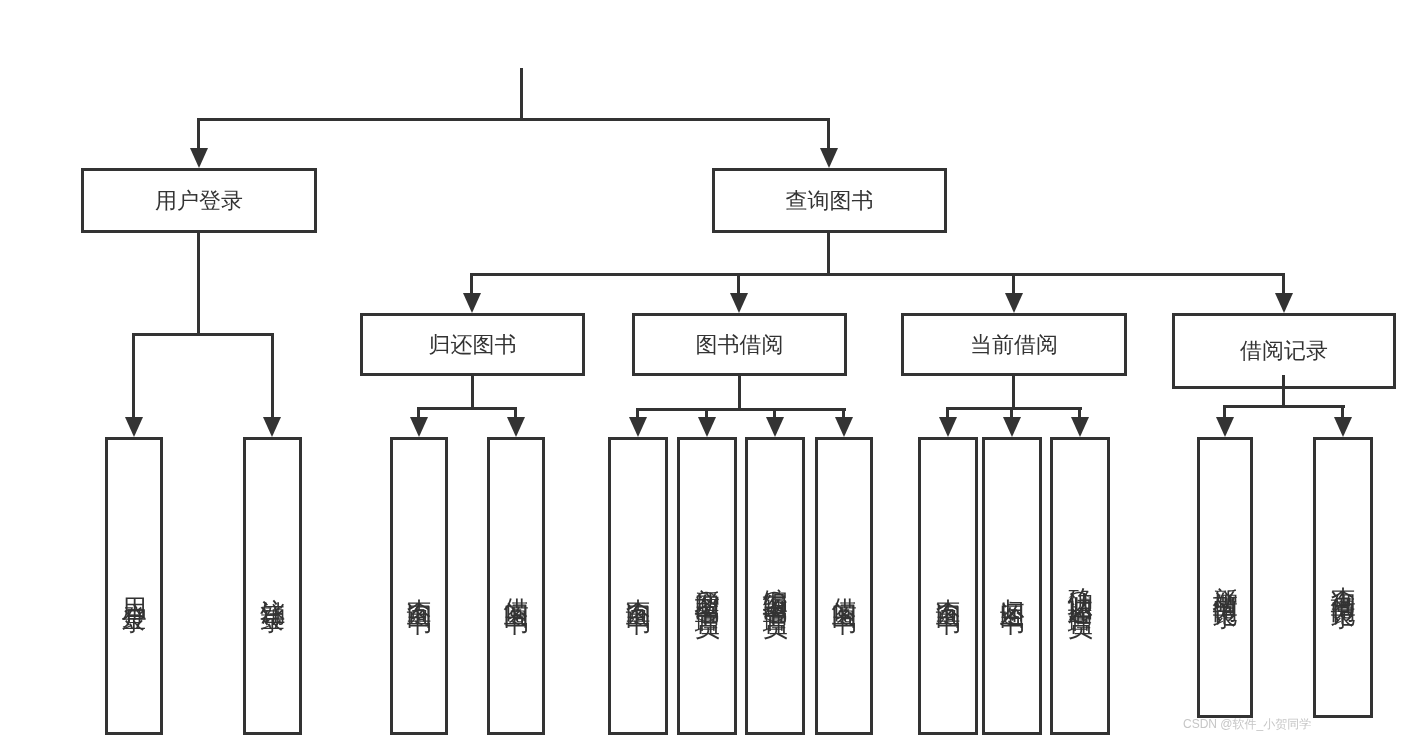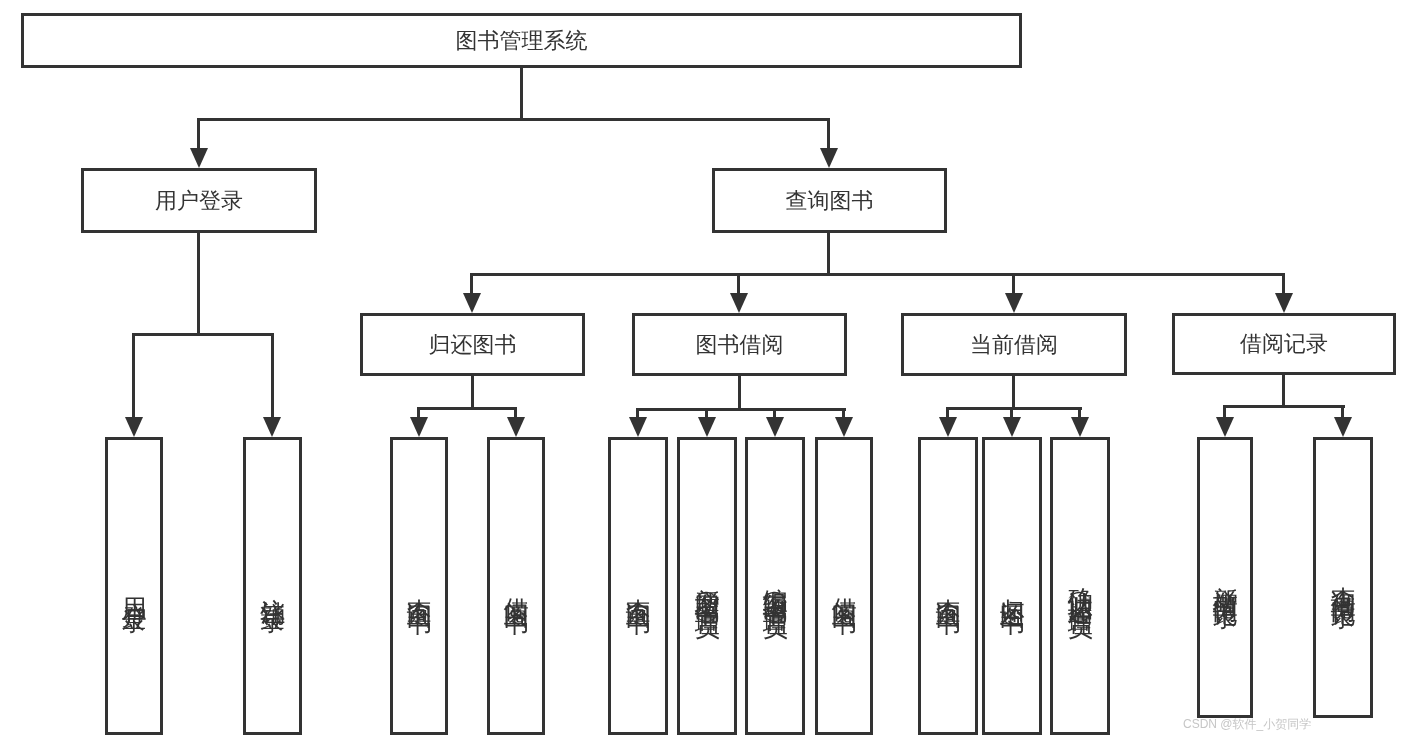--- a/index.html
+++ b/index.html
@@ -48,23 +48,20 @@
     color:var(--watermark);
     white-space:nowrap;
     z-index:5;
   }
 </style>
 </head>
 <body>
 
 <div class="canvas">
 
-  <div class="box root" style="left:21px;top:13px;width:1001px;height:55px">
-    <span>图书管理系统</span>
-  </div>
 
   <div class="vline" style="left:520px;top:68px;height:50px"></div>
   <div class="hline" style="left:197px;top:118px;width:633px"></div>
   <div class="stub" style="left:197px;top:118px;height:32px"></div>
   <div class="arrow" style="left:190px;top:148px"></div>
   <div class="stub" style="left:827px;top:118px;height:32px"></div>
   <div class="arrow" style="left:820px;top:148px"></div>
 
   <div class="box lvl" style="left:81px;top:168px;width:236px;height:65px">
     <span>用户登录</span>
@@ -93,21 +90,21 @@
 
   <div class="box lvl" style="left:360px;top:313px;width:225px;height:63px">
     <span>归还图书</span>
   </div>
   <div class="box lvl" style="left:632px;top:313px;width:215px;height:63px">
     <span>图书借阅</span>
   </div>
   <div class="box lvl" style="left:901px;top:313px;width:226px;height:63px">
     <span>当前借阅</span>
   </div>
-  <div class="box lvl" style="left:1172px;top:313px;width:224px;height:62px">
+  <div class="box lvl" style="left:1172px;top:313px;width:224px;height:76px">
     <span>借阅记录</span>
   </div>
 
   <div class="vline" style="left:471px;top:376px;height:31px"></div>
   <div class="hline" style="left:417px;top:407px;width:100px"></div>
   <div class="stub" style="left:417px;top:407px;height:12px"></div>
   <div class="arrow" style="left:410px;top:417px"></div>
   <div class="stub" style="left:514px;top:407px;height:12px"></div>
   <div class="arrow" style="left:507px;top:417px"></div>
 

